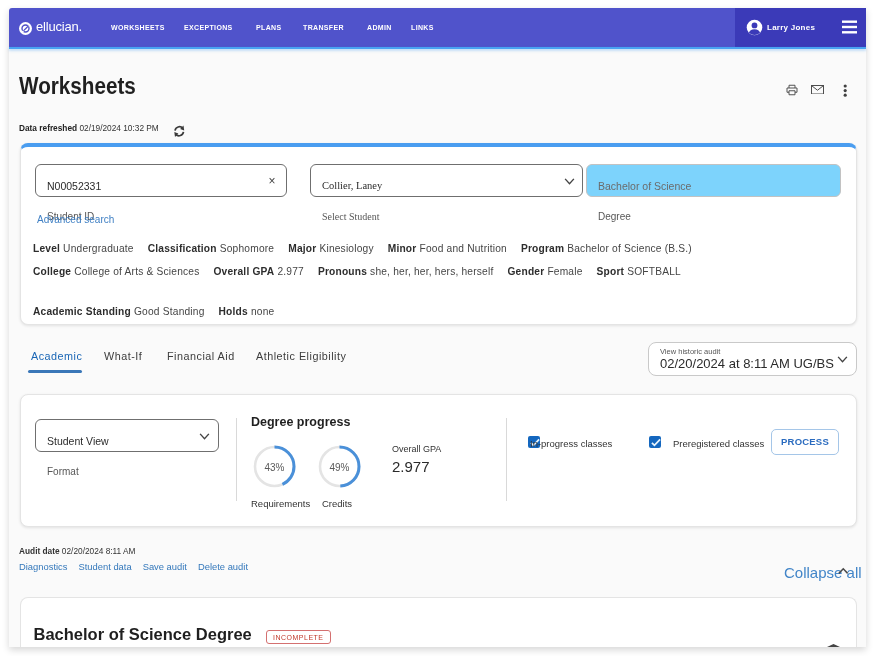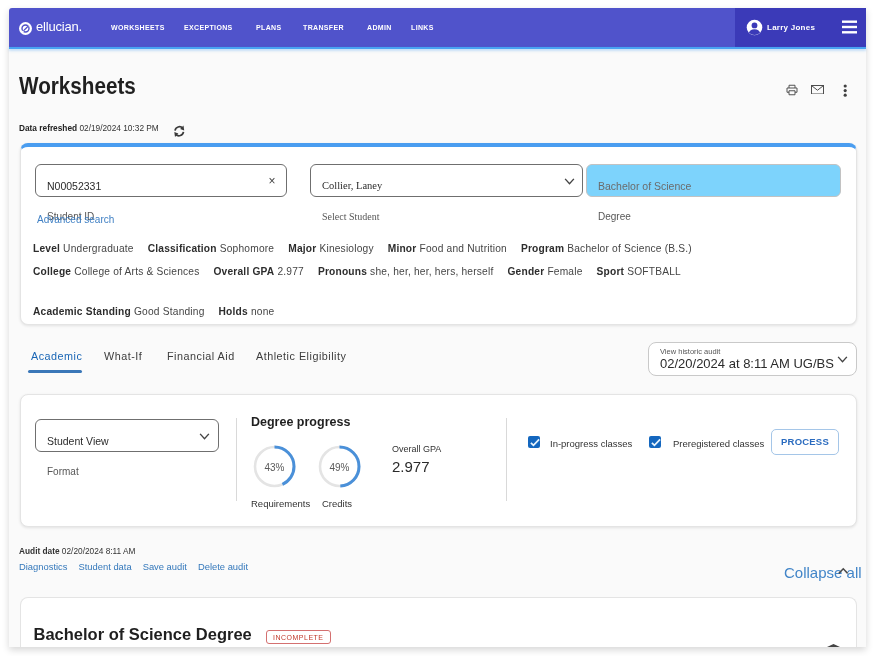--- a/index.html
+++ b/index.html
@@ -174,21 +174,21 @@
   <text x="21.5" y="25.5" font-size="10" fill="#5a5a5a" text-anchor="middle" font-family="Liberation Sans, sans-serif">49%</text>
 </svg>
 <span class="donut-lbl" style="left:251px;">Requirements</span>
 <span class="donut-lbl" style="left:322px;">Credits</span>
 <span id="gpa-lbl">Overall GPA</span>
 <span id="gpa-val">2.977</span>
 <div class="chk" style="left:528px;"></div>
 <svg class="abs" style="left:530px; top:438px;" width="10" height="9" viewBox="0 0 11 9" fill="none" stroke="#e8f4fd" stroke-width="1.9">
     <path d="M1 4.8 L3.8 7.6 L10 1"></path>
   </svg>
-<span class="chklbl" style="left:550px;">In-progress classes</span>
+<span class="chklbl" style="left:530px;">In-progress classes</span>
 <div class="chk" style="left:648.5px;"></div>
 <svg class="abs" style="left:650.5px; top:438px;" width="10" height="9" viewBox="0 0 11 9" fill="none" stroke="#e8f4fd" stroke-width="1.9">
     <path d="M1 4.8 L3.8 7.6 L10 1"></path>
   </svg>
 <span class="chklbl" style="left:673px;">Preregistered classes</span>
 <div id="process">PROCESS</div>
 
 <div id="audit-line"><b>Audit date</b> 02/20/2024 8:11 AM</div>
 <div id="links-line"><span>Diagnostics</span><span>Student data</span><span>Save audit</span><span>Delete audit</span></div>
 <div id="collapse">Collapse all</div>

